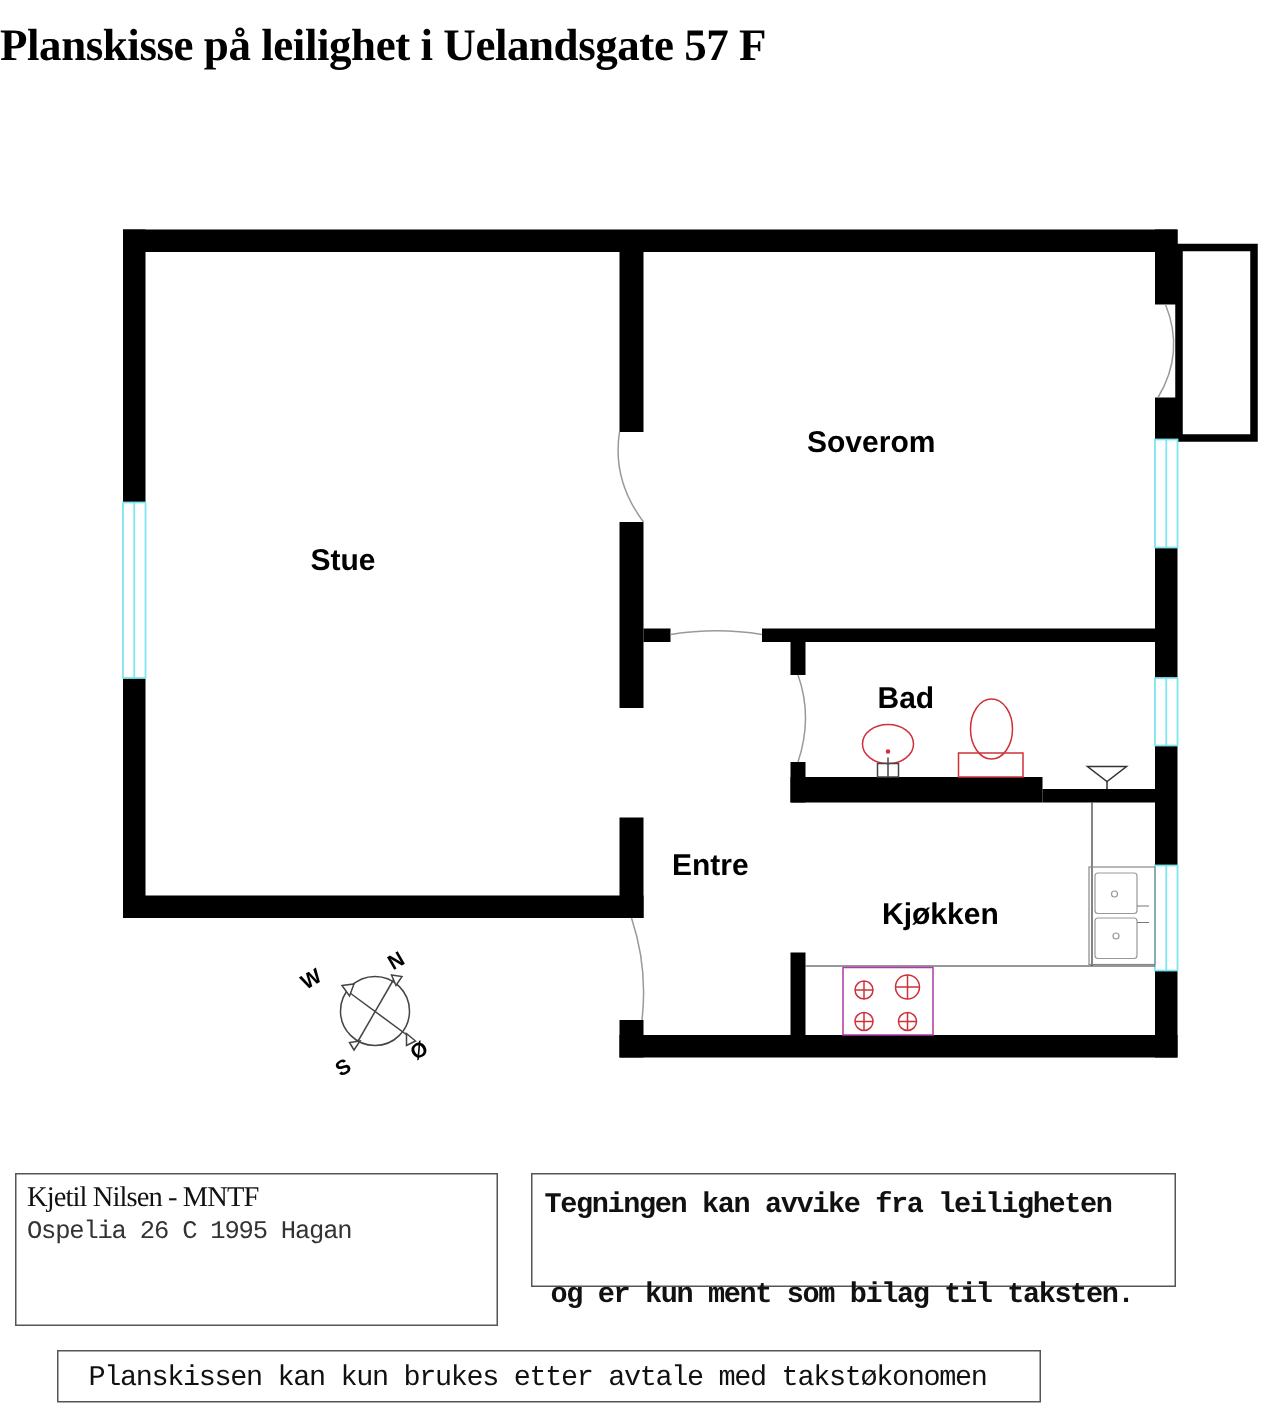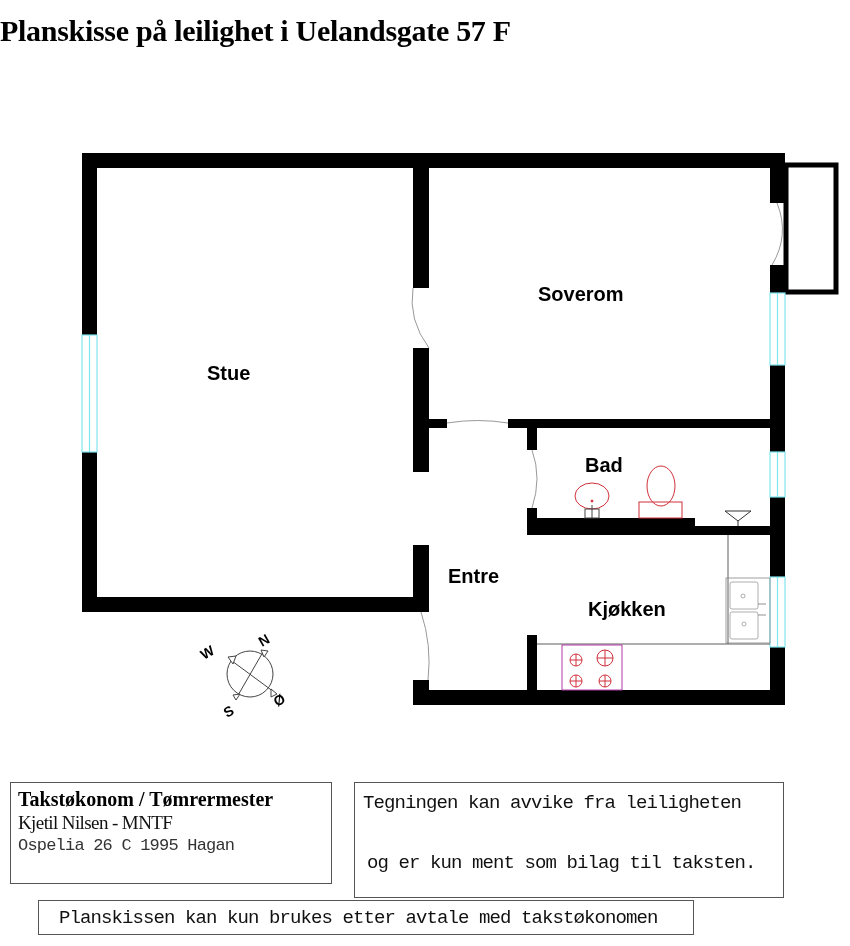--- a/index.html
+++ b/index.html
@@ -7,21 +7,21 @@
   .title{position:absolute;left:0;top:14px;width:850px;text-align:left;
     font-family:"Liberation Serif",serif;font-weight:bold;font-size:30px;color:#000;letter-spacing:-0.3px;}
   svg.plan{position:absolute;left:0;top:0;}
   .room-label{font-family:"Liberation Sans",sans-serif;font-weight:bold;font-size:20px;fill:#000;}
   .compass-label{font-family:"Liberation Sans",sans-serif;font-weight:bold;font-size:14px;fill:#000;}
   .box{position:absolute;border:1px solid #555;background:#fff;box-sizing:border-box;}
   .info{left:10px;top:782px;width:322px;height:102px;padding:4px 0 0 7px;}
   .info .l1{font-family:"Liberation Serif",serif;font-weight:bold;font-size:20px;line-height:24px;color:#000;}
   .info .l2{font-family:Liberation Serif, serif;font-size:19px;line-height:23px;color:#111;letter-spacing:-0.6px;}
   .info .l3,.info .l4{font-family:"Liberation Mono",monospace;font-size:17px;line-height:23px;color:#333;letter-spacing:-0.8px;}
-  .disc{left:354px;top:782px;width:430px;height:116px;padding:6px 16px 0 8px;}
+  .disc{left:354px;top:782px;width:430px;height:76px;padding:6px 16px 0 8px;font-weight:bold;}
   .disc div{font-family:"Liberation Mono",monospace;font-size:19px;line-height:28px;color:#111;letter-spacing:-0.9px;white-space:nowrap;}
   .disc .d2{padding-left:4px;margin-top:32px;}
   .usage{left:38px;top:900px;width:656px;height:35px;padding:3px 0 0 20px;
     font-family:"Liberation Mono",monospace;font-size:19px;line-height:28px;color:#111;letter-spacing:-0.9px;white-space:nowrap;}
 </style>
 </head>
 <body>
 
 <div class="title">Planskisse på leilighet i Uelandsgate 57 F</div>
 
@@ -145,21 +145,20 @@
     <path d="M277 694 L271 697 L271 689 Z" fill="#fff" stroke="#444"></path>
     <path d="M236 700 L240 694 L233 695 Z" fill="#fff" stroke="#444"></path>
     <text class="compass-label" transform="translate(262 647) rotate(-30)">N</text>
     <text class="compass-label" transform="translate(204 660) rotate(-30)">W</text>
     <text class="compass-label" transform="translate(227 718) rotate(-30)">S</text>
     <text class="compass-label" transform="translate(277 707) rotate(-30)">Ø</text>
   </g>
 </svg>
 
 <div class="box info">
-  <div class="l1">Takstøkonom / Tømrermester</div>
   <div class="l2">Kjetil Nilsen - MNTF</div>
   <div class="l3">Ospelia 26 C 1995 Hagan</div>
 </div>
 
 <div class="box disc">
   <div class="d1">Tegningen kan avvike fra leiligheten</div>
   <div class="d2">og er kun ment som bilag til taksten.</div>
 </div>
 
 <div class="box usage">Planskissen kan kun brukes etter avtale med takstøkonomen</div>

